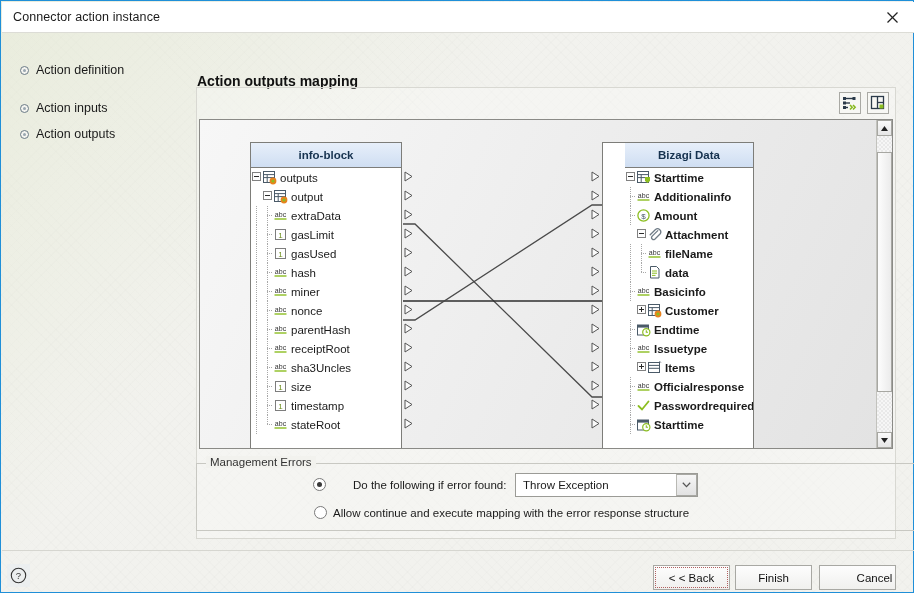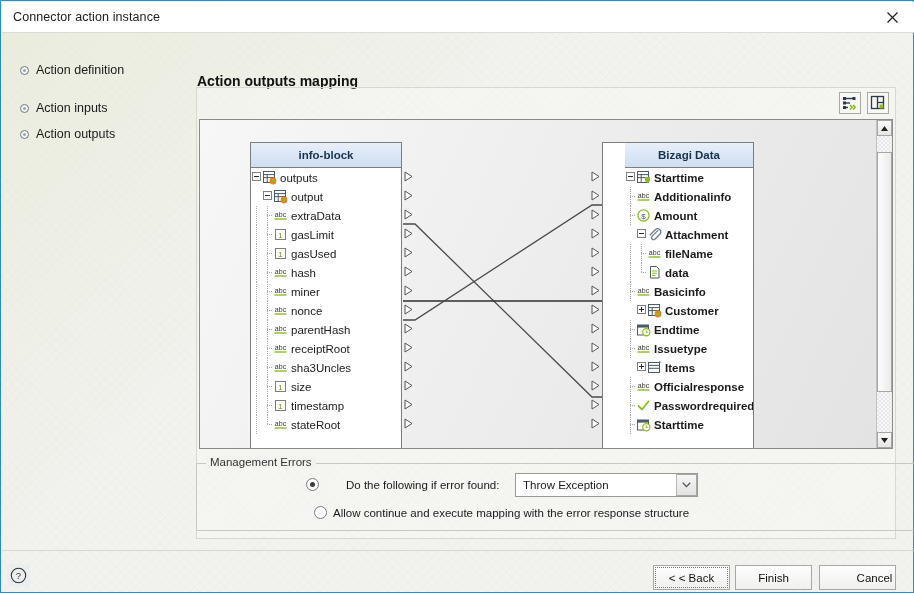--- a/index.html
+++ b/index.html
@@ -721,21 +721,21 @@
             <polygon points="0,0 7,0 3.5,5" fill="#222"></polygon>
           </svg>
       </div>
     </div>
   </div>
 
   <div class="groupbox">
     <span class="legend">Management Errors</span>
   </div>
 
-  <div class="optrow" style="left:305px;top:477px;gap:27px;">
+  <div class="optrow" style="left:312px;top:477px;gap:27px;">
     <span class="radio on"></span>
     <span>Do the following if error found:</span>
   </div>
 
   <div class="combo">
     <span class="val">Throw Exception</span>
     <span class="btn">
       <svg width="9" height="6" viewBox="0 0 9 6" aria-hidden="true">
         <polyline points="0.8,0.8 4.5,4.6 8.2,0.8" fill="none" stroke="#555" stroke-width="1.3"></polyline>
       </svg>

